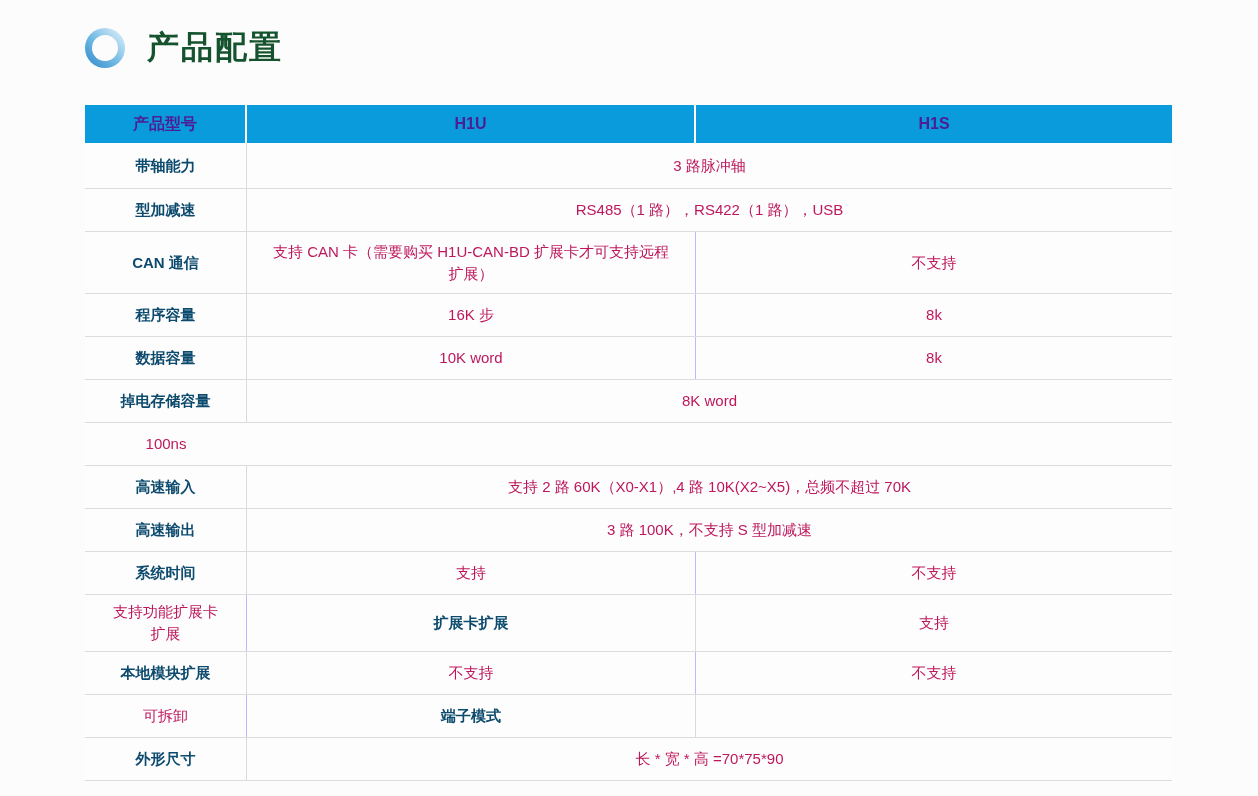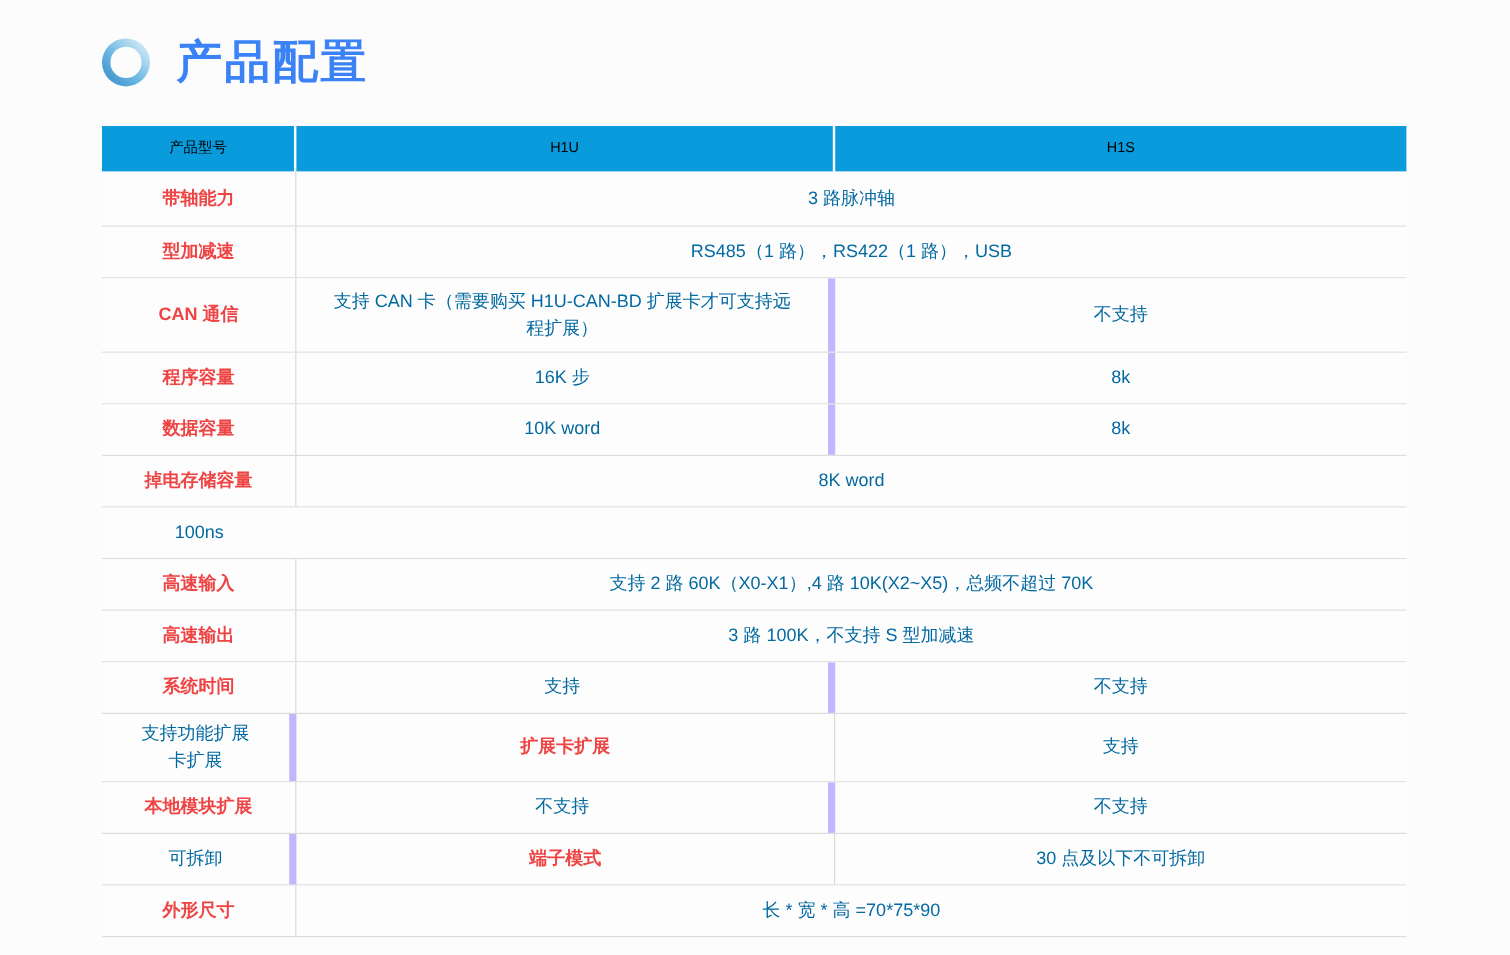--- a/index.html
+++ b/index.html
@@ -19,21 +19,21 @@
   .ring-icon {
     width: 40px; height: 40px; border-radius: 50%;
     background: linear-gradient(45deg, #2e86c8 0%, #6fb9e4 45%, #e9f5fc 100%);
     display: flex; align-items: center; justify-content: center;
   }
   .ring-icon .hole {
     width: 26px; height: 26px; border-radius: 50%;
     background: #fcfcfc;
   }
   .page-title {
-    font-size: 38px; font-weight: bold; color: #3b82f6;
+    font-size: 32px; font-weight: bold; color: #14532d;
     letter-spacing: 2px;
   }
 
   
   .spec-table {
     position: absolute; left: 85px; top: 105px;
     width: 1087px;
   }
   .t-row {
     display: grid;
@@ -41,40 +41,40 @@
     align-items: stretch;
   }
   .t-row.span-row { grid-template-columns: 162px 925px; }
 
   .t-header {
     background: #0a9bdc;
     height: 38px;
   }
   .t-header .cell {
     display: flex; align-items: center; justify-content: center;
-    color: #000000; font-weight: normal; font-size: 12px;
+    color: #4c1d95; font-weight: bold; font-size: 16px;
     min-height: 38px;
   }
   .t-header .cell.hdiv { border-right: 2px solid #ffffff; }
 
   .t-body .t-row { border-bottom: 1px solid #dcdcdc; background: #fdfdfd; }
   .cell {
     display: flex; align-items: center; justify-content: center;
     min-height: 42px;
     font-size: 15px;
     text-align: center;
     padding: 6px 26px;
     line-height: 1.45;
   }
   .cell.label {
-    color: #ef4444; font-weight: 600;
+    color: #0c4a6e; font-weight: 600;
     border-right: 1px solid #d9d9d9;
   }
-  .cell.value { color: #0369a1; }
-  .cell.mid { border-right: 6px solid #c4b5fd; }
+  .cell.value { color: #be185d; }
+  .cell.mid { border-right: 1px solid #c4b5fd; }
   .t-row.first .cell { min-height: 45px; }
   .t-row.tall .cell { min-height: 61px; }
 </style>
 </head>
 <body>
 
 <div class="page">
 
   <div class="title-bar">
     <div class="ring-icon">
@@ -154,21 +154,20 @@
 
       <div class="t-row">
         <div class="cell label">本地模块扩展</div>
         <div class="cell value mid">不支持</div>
         <div class="cell value">不支持</div>
       </div>
 
       <div class="t-row">
         <div class="cell value mid">可拆卸</div>
         <div class="cell label">端子模式</div>
-        <div class="cell value">30 点及以下不可拆卸</div>
       </div>
 
       <div class="t-row span-row">
         <div class="cell label">外形尺寸</div>
         <div class="cell value">长 * 宽 * 高 =70*75*90</div>
       </div>
 
     </div>
   </div>
 </div>

